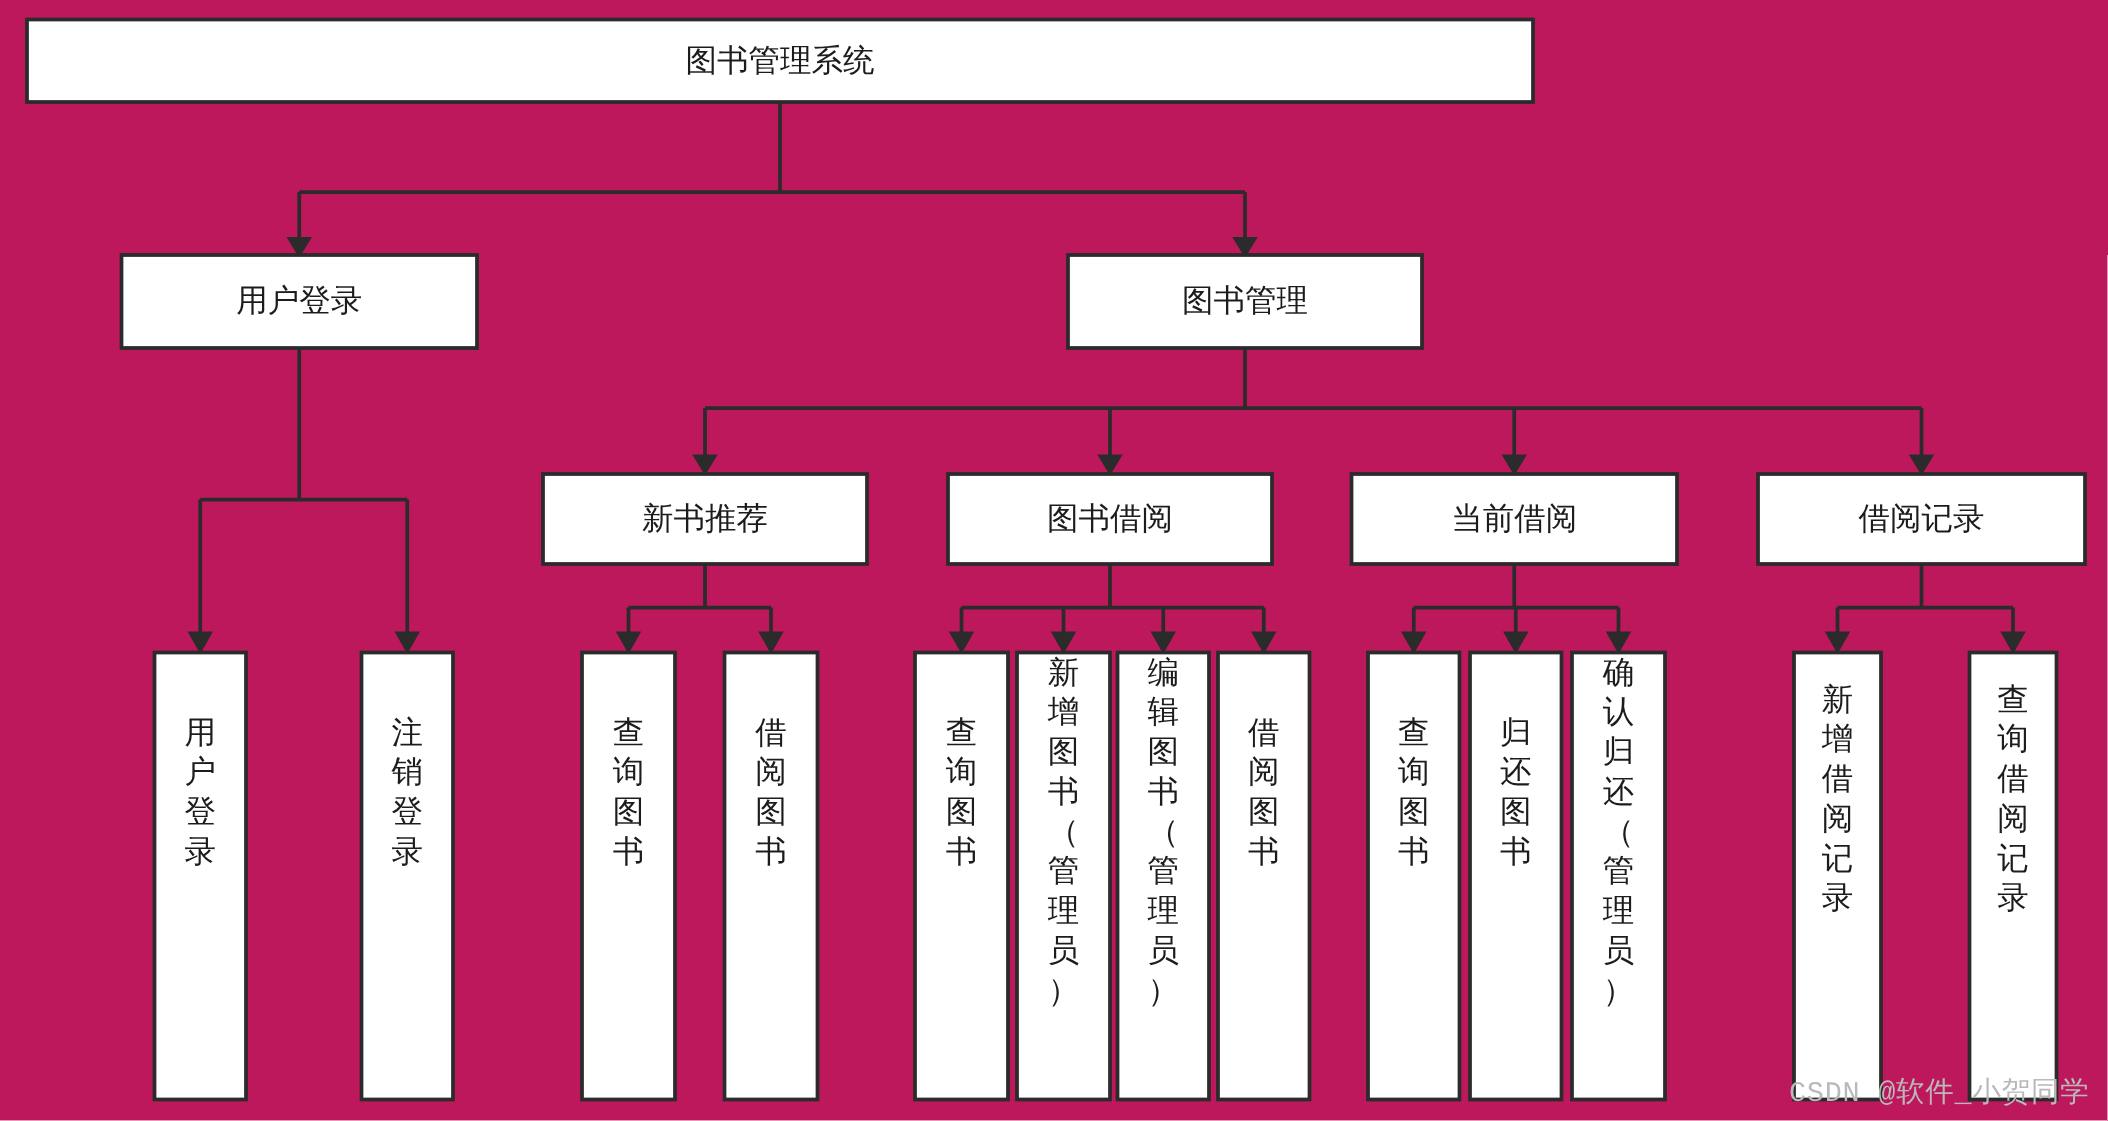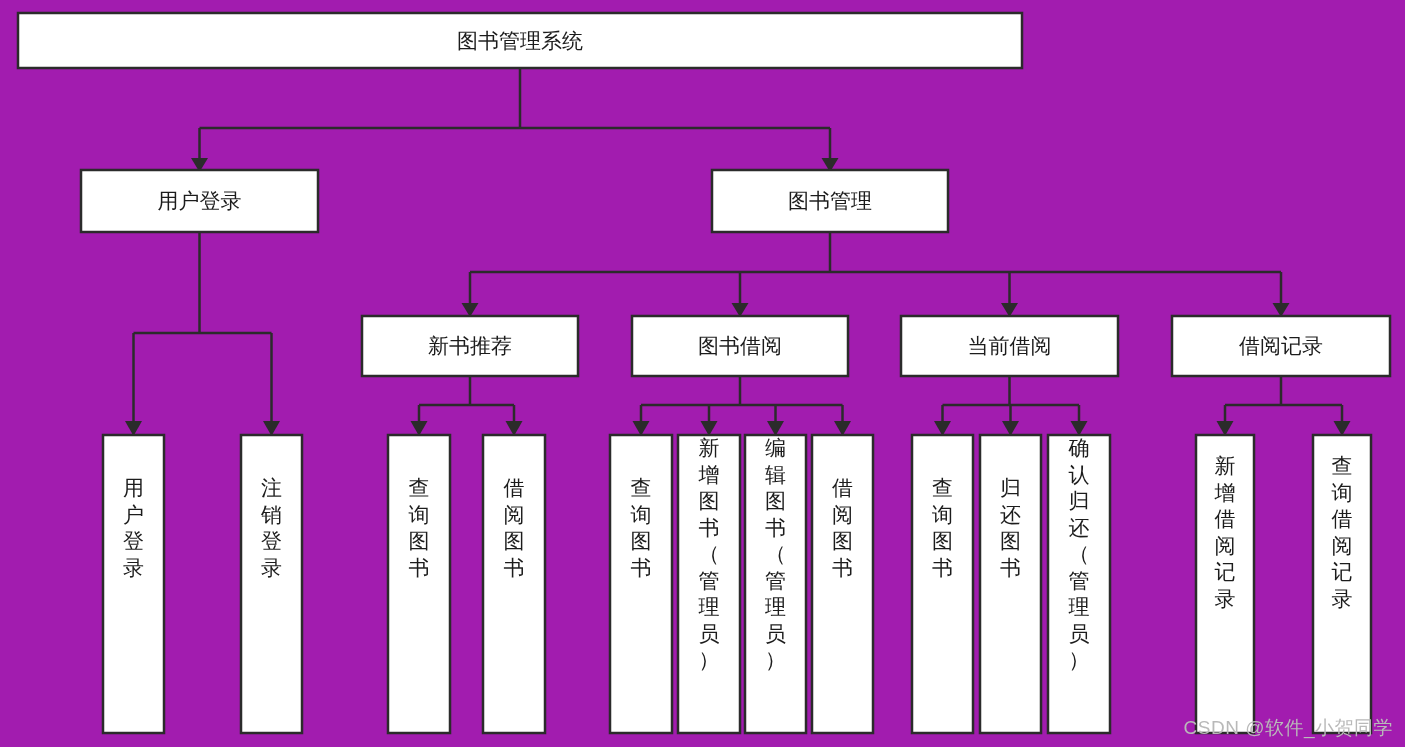--- a/index.html
+++ b/index.html
@@ -7,21 +7,21 @@
     padding: 0;
     background: #ffffff;
   }
   body {
     font-family: "Liberation Sans", "DejaVu Sans", sans-serif;
   }
   #stage {
     position: relative;
     width: 1405px;
     height: 747px;
-    background: #a21caf;
+    background: #be185d;
     overflow: hidden;
   }
   svg#diagram {
     position: absolute;
     left: 0;
     top: 0;
     width: 1405px;
     height: 747px;
     display: block;
   }
@@ -46,21 +46,21 @@
   .node-label-v {
     font-family: "Liberation Sans", "DejaVu Sans", sans-serif;
     font-size: 21px;
     fill: #1c1c1c;
     text-anchor: middle;
   }
   .watermark {
     position: absolute;
     right: 12px;
     bottom: 6px;
-    font-family: Liberation Sans, sans-serif;
+    font-family: Liberation Mono, monospace;
     font-size: 19px;
     color: #b9b9b9;
     letter-spacing: 0.5px;
     white-space: nowrap;
     pointer-events: none;
   }
 </style>
 </head>
 <body>
 

